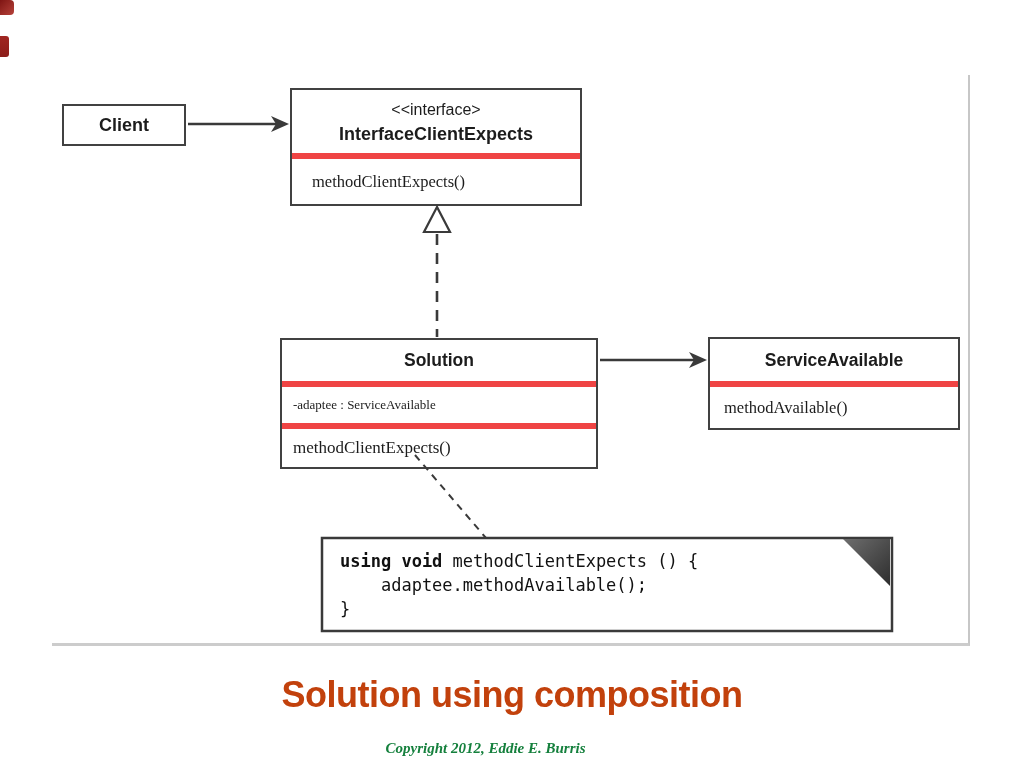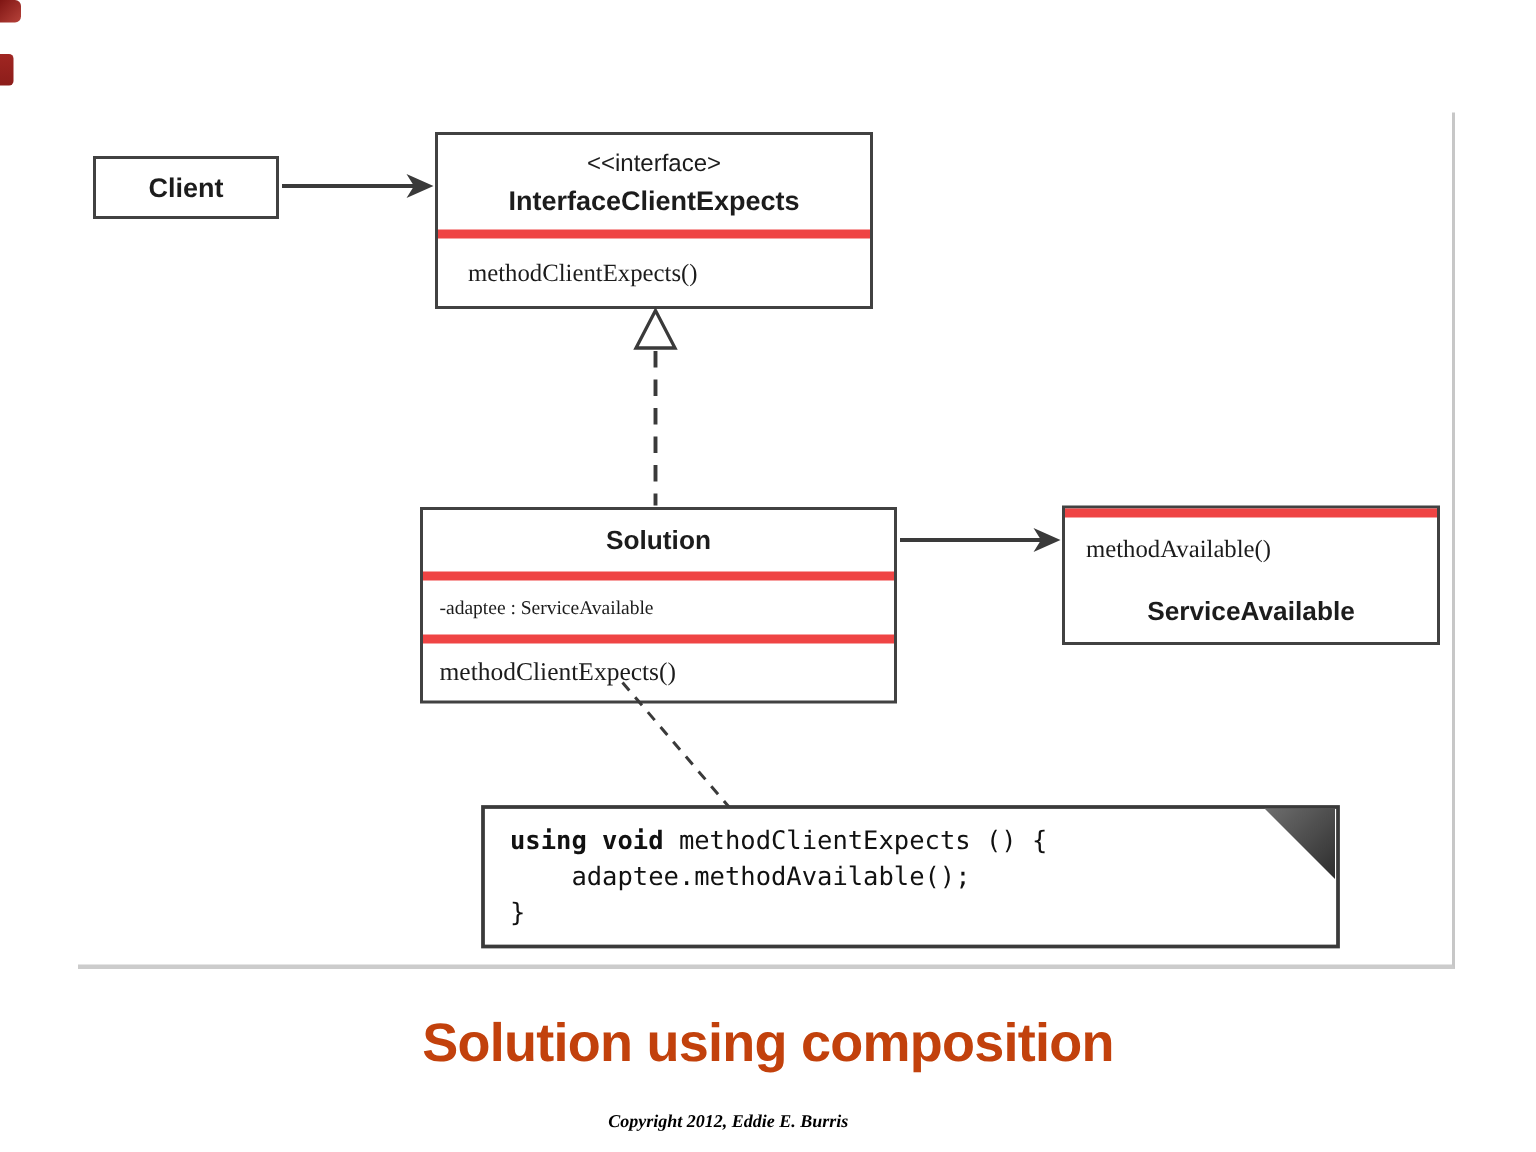--- a/index.html
+++ b/index.html
@@ -41,21 +41,21 @@
   
   .note-text{position:absolute;left:340px;top:549px;width:540px;
     font-family:"DejaVu Sans Mono","Liberation Mono",monospace;
     font-size:17px;line-height:24px;color:#111111;}
   .note-text .line{white-space:pre;}
   
   .title{position:absolute;left:0;top:674px;width:1024px;text-align:center;
     font-size:36px;font-weight:bold;color:#c2410c;letter-spacing:-0.5px;}
   .copyright{position:absolute;left:0;top:740px;width:971px;text-align:center;
     font-family:"Liberation Serif",serif;font-style:italic;font-weight:bold;
-    font-size:12px;color:#000000;}
+    font-size:15px;color:#15803d;}
 </style>
 </head>
 <body>
 
 <div class="slide">
 
   <div class="deco1"></div>
   <div class="deco2"></div>
 
   <div class="panel"></div>
@@ -72,22 +72,22 @@
     <div class="compart sep iface-method">methodClientExpects()</div>
   </div>
 
   <div class="ubox adapter-box">
     <div class="compart c-center adapter-title">Solution</div>
     <div class="compart sep adapter-attr">-adaptee : ServiceAvailable</div>
     <div class="compart sep adapter-method">methodClientExpects()</div>
   </div>
 
   <div class="ubox service-box">
+    <div class="compart c-center service-title">ServiceAvailable</div>
     <div class="compart sep service-method">methodAvailable()</div>
-    <div class="compart c-center service-title">ServiceAvailable</div>
   </div>
 
   <svg class="overlay" width="1024" height="768" viewBox="0 0 1024 768">
     <defs>
       <linearGradient id="foldGrad" x1="0" y1="0" x2="1" y2="1">
         <stop offset="0" stop-color="#6e6e6e"></stop>
         <stop offset="1" stop-color="#2d2d2d"></stop>
       </linearGradient>
     </defs>
 

